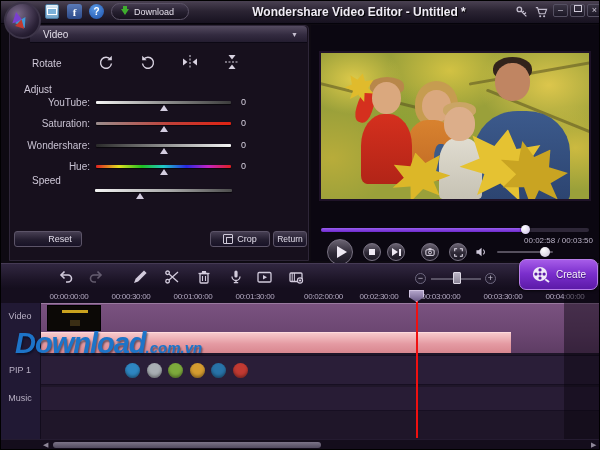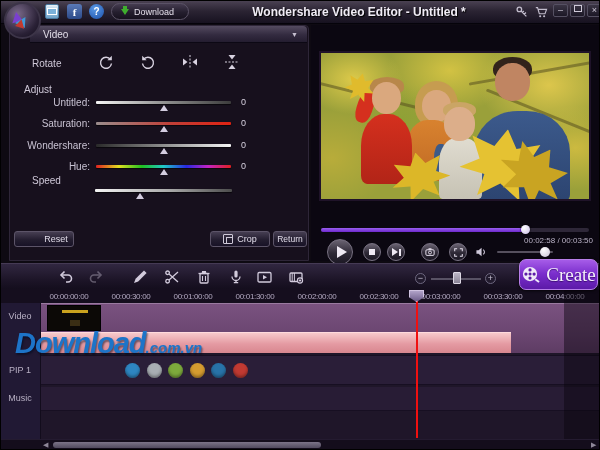--- a/index.html
+++ b/index.html
@@ -53,21 +53,21 @@
   .t-speed{background:linear-gradient(90deg,#f4f4f4,#a8a8a8 55%,#4c4c4c);}
   .slider-thumb{position:absolute;top:4px;width:0;height:0;border-bottom:6px solid #d4cde0;
     border-left:4px solid transparent;border-right:4px solid transparent;transform:translateX(-50%);}
   .slider-value{margin-left:10px;font-size:9px;color:#d8d2e0;}
   .speed-track{position:absolute;left:85px;top:163px;width:137px;height:3px;border-radius:1px;}
   .speed-ticks{position:absolute;left:78px;top:172px;width:144px;display:flex;justify-content:space-between;}
   .speed-ticks span{width:22px;margin:0 -11px;text-align:center;font-size:10px;color:#d2ccda;}
   .panel-btn{position:absolute;top:205px;height:16px;border-radius:3px;box-sizing:border-box;
     background:linear-gradient(180deg,#463e52 0%,#241e30 55%,#181226 100%);border:1px solid #5c5468;
     display:flex;align-items:center;justify-content:center;gap:4px;font-size:9px;color:#e0dbe8;}
-  .btn-reset{left:4px;width:60px;padding-left:24px;}
+  .btn-reset{left:4px;width:68px;padding-left:24px;}
   .btn-crop{left:200px;width:60px;}
   .btn-return{left:263px;width:34px;font-size:8.5px;}
   .crop-glyph{width:8px;height:8px;border:1px solid #cfc9d8;border-radius:1px;position:relative;}
   .crop-glyph:before{content:"";position:absolute;left:2px;top:2px;width:5px;height:5px;border-left:1px solid #cfc9d8;border-top:1px solid #cfc9d8;}
   .audio-bar{position:absolute;left:0;bottom:0;width:100%;height:15px;
     background:linear-gradient(180deg,#2c2536 0%,#19121f 100%);border-top:1px solid #3c3446;
     display:flex;align-items:center;justify-content:space-between;padding:0 8px;box-sizing:border-box;}
   .audio-bar .lbl{font-size:9px;color:#cac4d4;}
   .audio-bar .arr{font-size:6px;color:#a8a2b4;}
   
@@ -115,36 +115,36 @@
   .sm-btn{width:18px;height:18px;top:218px;}
   .stop-sq{width:6px;height:6px;background:#efeaf4;}
   .step-tri{width:0;height:0;border-left:6px solid #efeaf4;border-top:4px solid transparent;border-bottom:4px solid transparent;margin-right:1px;}
   .step-bar{width:2px;height:7px;background:#efeaf4;}
   .vol-slider{position:absolute;left:186px;top:226px;width:56px;height:2px;background:#56505e;border-radius:1px;}
   .vol-thumb{position:absolute;top:-4px;width:10px;height:10px;border-radius:50%;background:radial-gradient(circle at 35% 30%,#fff,#c9c2d4);left:76%;}
   
   .create-btn{position:absolute;left:518px;top:258px;width:79px;height:31px;border-radius:7px;z-index:20;
     background:linear-gradient(180deg,#a65ce8 0%,#7a2ecc 48%,#5c1aa8 100%);border:1px solid #b77ee8;box-sizing:border-box;
     display:flex;align-items:center;justify-content:center;gap:6px;box-shadow:0 1px 3px rgba(0,0,0,.7);}
-  .create-btn .lbl{font-size:19px;color:#f6f1fc;text-shadow:0 1px 1px #3a0e70;font-family:Liberation Serif, serif;}
+  .create-btn .lbl{font-size:10px;color:#f6f1fc;text-shadow:0 1px 1px #3a0e70;}
   
   .toolbar{position:absolute;left:0;top:262px;width:600px;height:26px;
     background:linear-gradient(180deg,#312740 0%,#1d1528 60%,#130d1c 100%);border-top:1px solid #453a54;border-bottom:1px solid #060310;}
   .tool-icon{position:absolute;top:267px;width:18px;height:18px;display:flex;align-items:center;justify-content:center;font-size:14px;color:#d2cbdc;}
   .dim{opacity:.38;}
   .zoom-ctl-minus{left:414px;top:272px;} .zoom-ctl-plus{left:484px;top:272px;}
   .zoom-circle{width:11px;height:11px;border-radius:50%;border:1px solid #6e6880;color:#cac4d4;font-size:9px;line-height:9px;text-align:center;box-sizing:border-box;position:absolute;background:#221b2e;}
   .zoom-track{position:absolute;left:430px;top:277px;width:50px;height:2px;background:#585264;}
   .zoom-thumb{position:absolute;left:452px;top:271px;width:8px;height:12px;background:linear-gradient(180deg,#bcb6c6,#8a8496);border:1px solid #ddd8e4;box-sizing:border-box;border-radius:1px;}
   
   .ruler{position:absolute;left:0;top:288px;width:600px;height:14px;background:#150e1e;border-bottom:1px solid #090512;}
   .ruler-label{position:absolute;top:3px;width:52px;text-align:center;font-size:8px;color:#b2a8c0;letter-spacing:-0.3px;white-space:nowrap;}
   .ruler-label:nth-of-type(1){left:42px;} .ruler-label:nth-of-type(2){left:104px;}
   .ruler-label:nth-of-type(3){left:166px;} .ruler-label:nth-of-type(4){left:228px;}
-  .ruler-label:nth-of-type(5){left:290px;} .ruler-label:nth-of-type(6){left:352px;}
+  .ruler-label:nth-of-type(5){left:290px;text-align:right;} .ruler-label:nth-of-type(6){left:352px;}
   .ruler-label:nth-of-type(7){left:414px;} .ruler-label:nth-of-type(8){left:476px;}
   .ruler-label:nth-of-type(9){left:538px;}
   .track-col{position:absolute;left:0;top:302px;width:40px;height:136px;background:#211934;border-right:1px solid #120c1c;box-sizing:border-box;}
   .track-label{position:absolute;left:0;width:38px;text-align:center;font-size:9px;color:#b8b0c4;}
   .tracks-bg{position:absolute;left:40px;top:302px;width:560px;height:136px;background:#1f1629;}
   .video-band{position:absolute;left:40px;top:302px;width:560px;height:50px;
     background:linear-gradient(180deg,#7a5280 0%,#6b4671 60%,#5e3c64 100%);border-top:1px solid #9a7aa0;box-sizing:border-box;}
   .clip-thumb{position:absolute;left:46px;top:304px;width:54px;height:26px;background:#0c0906;border:1px solid #000;box-sizing:border-box;}
   .clip-thumb i{position:absolute;left:14px;top:4px;width:26px;height:3px;background:#caa21e;}
   .clip-thumb em{position:absolute;left:22px;top:14px;width:10px;height:6px;background:#3a2e14;}
@@ -241,21 +241,21 @@
             <path d="M2 9h14" stroke="#d8d2e0" stroke-width="1" stroke-dasharray="2 1.5"></path>
             <path d="M5.5 2L9 6.5 12.5 2z" fill="#d8d2e0"></path>
             <path d="M5.5 16L9 11.5 12.5 16z" fill="#d8d2e0"></path>
           </svg>
       </span>
     </div>
 
     <span class="sec-label" style="left:14px;top:58px;">Adjust</span>
 
     <div class="slider-row" style="top:69px;">
-      <span class="slider-label">Untitled:</span>
+      <span class="slider-label">YouTube:</span>
       <div class="slider-track t-contrast">
           <span class="slider-thumb" style="left:50%;"></span>
         </div>
       <span class="slider-value">0</span>
     </div>
     <div class="slider-row" style="top:90px;">
       <span class="slider-label">Saturation:</span>
       <div class="slider-track t-saturation">
           <span class="slider-thumb" style="left:50%;"></span>
         </div>

